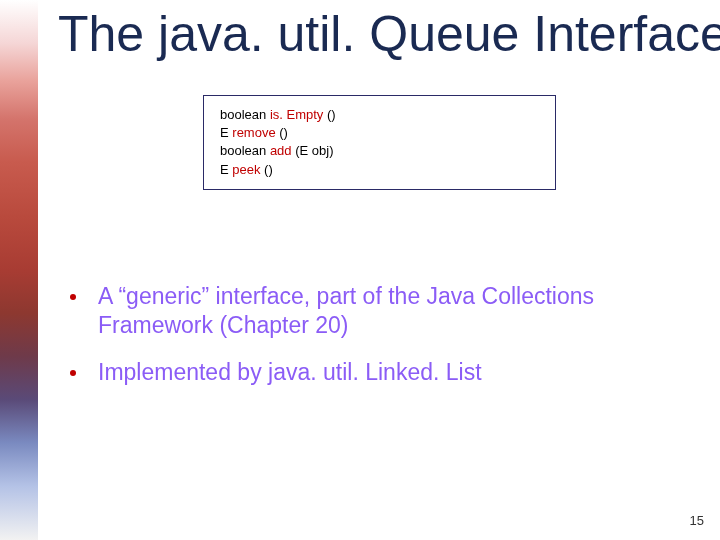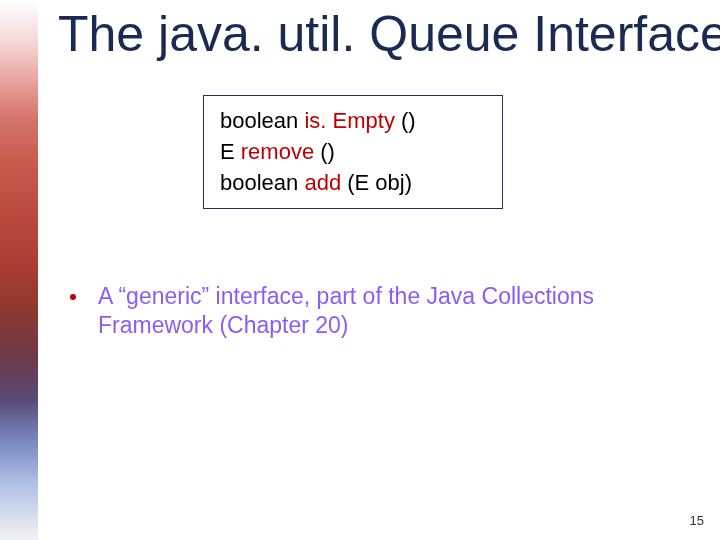--- a/index.html
+++ b/index.html
@@ -54,26 +54,26 @@
     font-size: 50px;
     color: #1a2a52;
     font-weight: 400;
     white-space: nowrap;
   }
 
   .method-box {
     position: absolute;
     left: 203px;
     top: 95px;
-    width: 300px;
+    width: 353px;
     border: 1px solid #2a2a66;
     padding: 10px 16px 10px 16px;
     box-sizing: border-box;
     background: #ffffff;
-    font-size: 22px;
+    font-size: 13px;
     line-height: 1.4;
     color: #000000;
   }
 
   .method-line {
     white-space: pre;
   }
 
   .method-name {
     color: #c00000;
@@ -119,24 +119,29 @@
 <div class="left-strip"></div>
 
 <div class="slide">
 
   <div class="title">The java. util. Queue Interface</div>
 
   <div class="method-box">
     <div class="method-line"><span>boolean </span><span class="method-name">is. Empty</span><span> ()</span></div>
     <div class="method-line"><span>E </span><span class="method-name">remove</span><span> ()</span></div>
     <div class="method-line"><span>boolean </span><span class="method-name">add</span><span> (E obj)</span></div>
+    <div class="method-line"><span>E </span><span class="method-name">peek</span><span> ()</span></div>
   </div>
 
   <div class="bullets">
     <div class="bullet-item">
       <div class="bullet-dot"></div>
       <div>A “generic” interface, part of the Java Collections Framework (Chapter 20)</div>
+    </div>
+    <div class="bullet-item">
+      <div class="bullet-dot"></div>
+      <div>Implemented by java. util. Linked. List</div>
     </div>
   </div>
 
   <div class="page-number">15</div>
 
 </div>
 
 </body></html>

